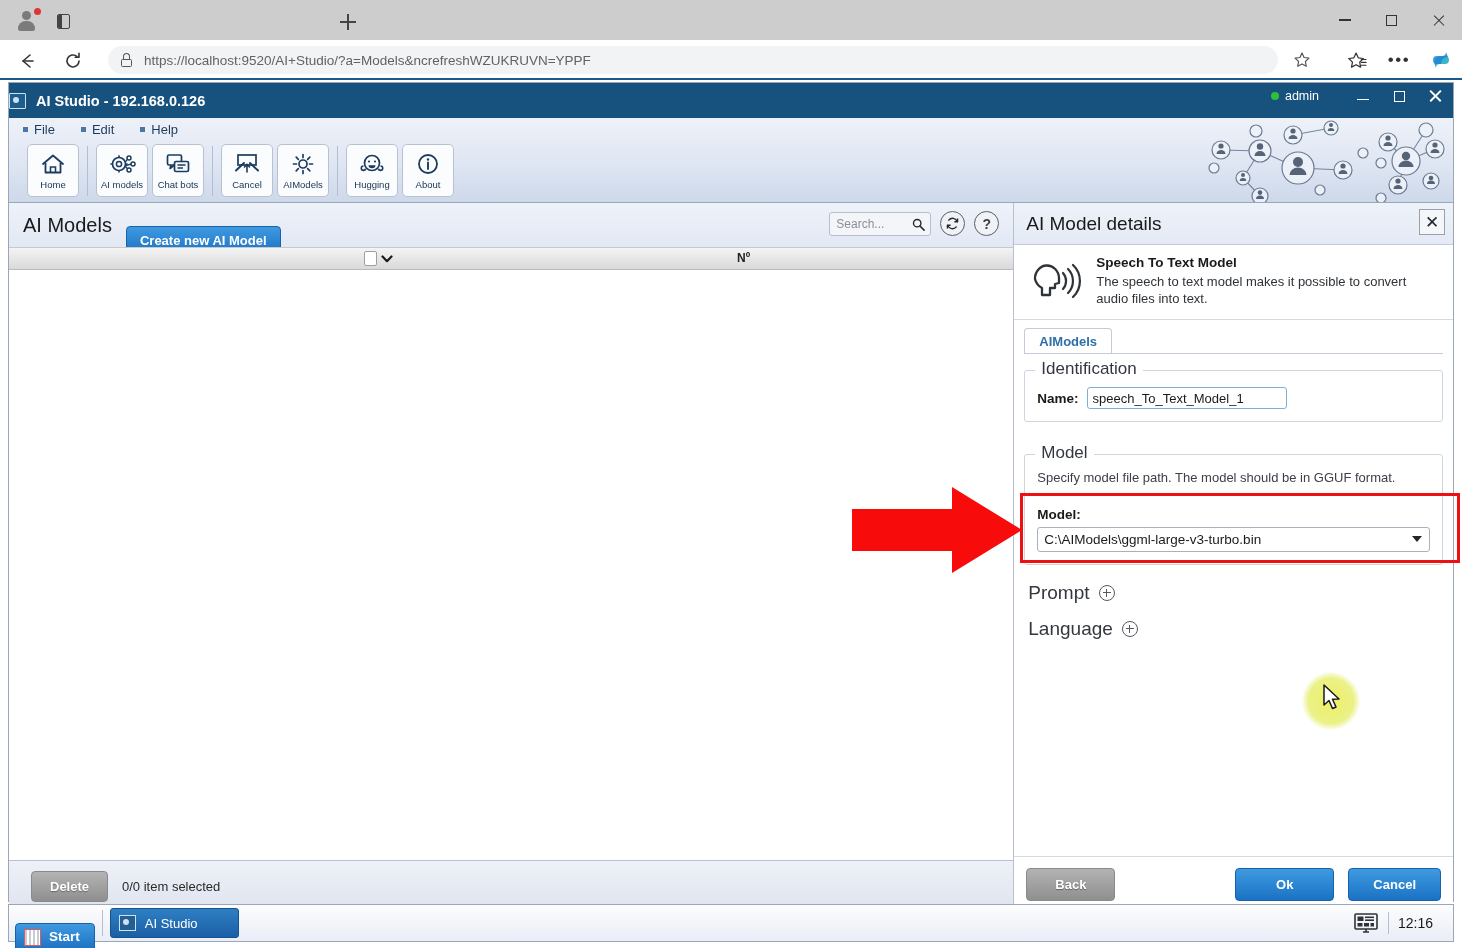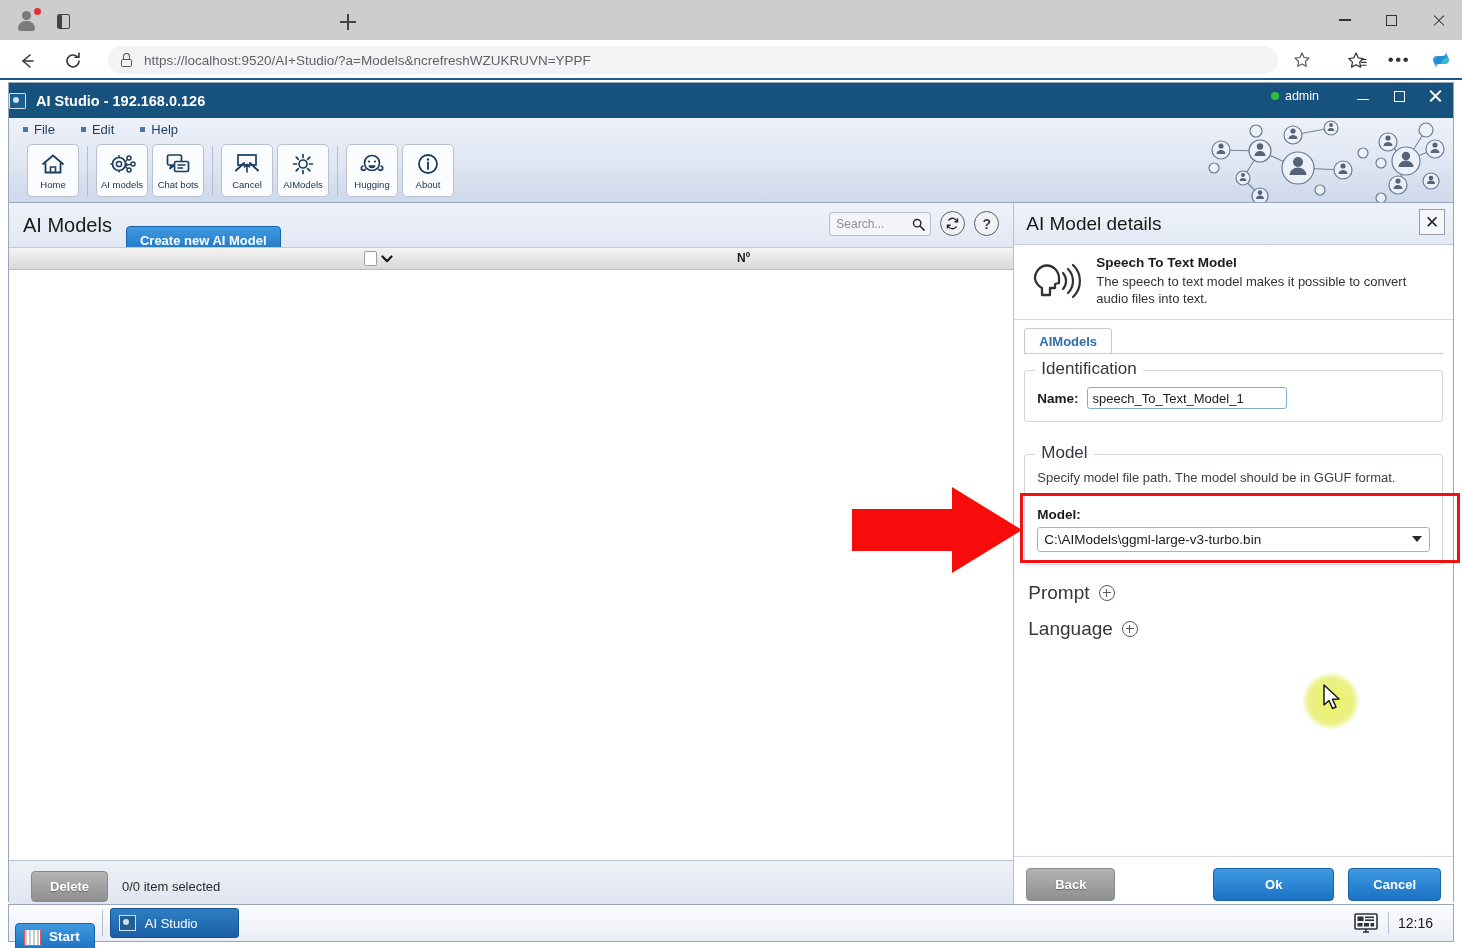--- a/index.html
+++ b/index.html
@@ -358,21 +358,21 @@
   .btn-back {
     background: linear-gradient(180deg,#b3b3b3 0%,#8f8f8f 100%);
     border: 1px solid #8a8a8a; border-radius: 4px; color: #ffffff;
     font-size: 13px; font-weight: bold; padding: 9px 28px; line-height: 1;
     text-shadow: 0 1px 1px rgba(0,0,0,.35);
   }
   .rp-footer-right { position: absolute; right: 12px; display: flex; gap: 14px; }
   .btn-ok {
     background: linear-gradient(180deg,#3f9ae0 0%,#1b72c4 100%);
     border: 1px solid #1763ab; border-radius: 4px; color: #ffffff;
-    font-size: 13px; font-weight: bold; padding: 9px 51px; line-height: 1;
+    font-size: 13px; font-weight: bold; padding: 9px 40px; line-height: 1;
   }
   .btn-cancel {
     background: linear-gradient(180deg,#3f9ae0 0%,#1b72c4 100%);
     border: 1px solid #1763ab; border-radius: 4px; color: #ffffff;
     font-size: 13px; font-weight: bold; padding: 9px 24px; line-height: 1;
   }
   .click-halo {
     position: absolute; left: 1302px; top: 672px; width: 58px; height: 58px;
     border-radius: 50%;
     background: radial-gradient(circle, rgba(236,240,90,.95) 0%, rgba(228,236,96,.75) 55%, rgba(228,236,96,0) 72%);

